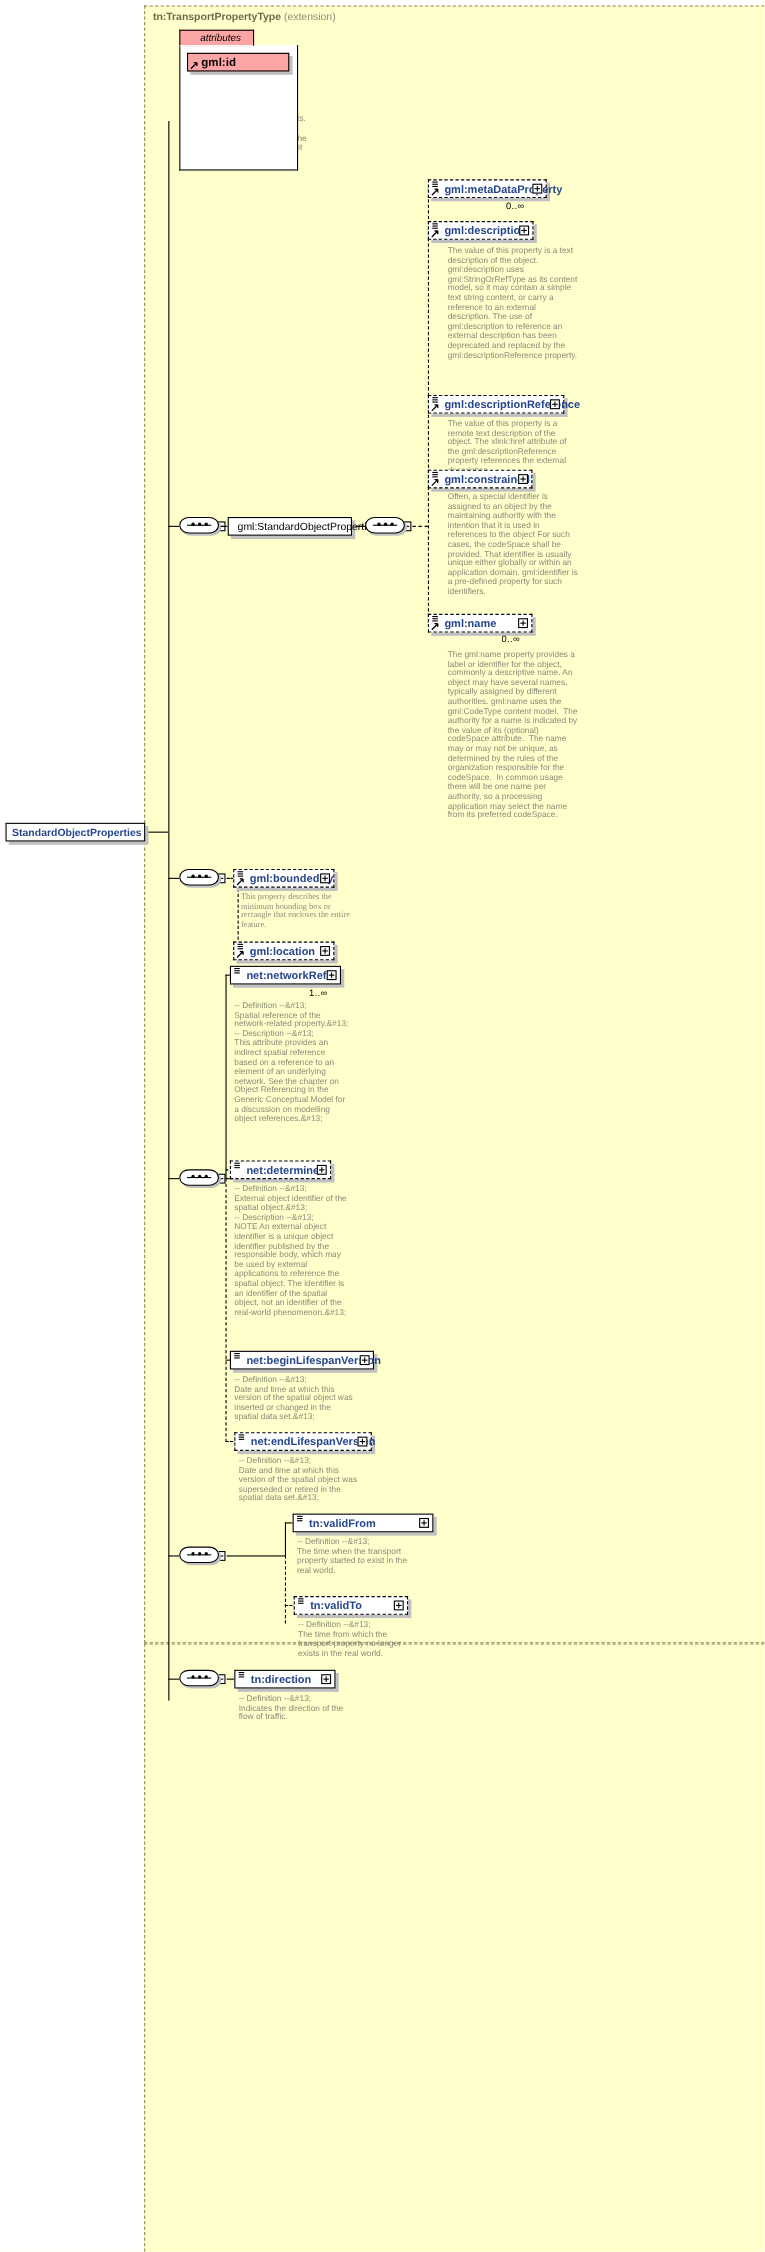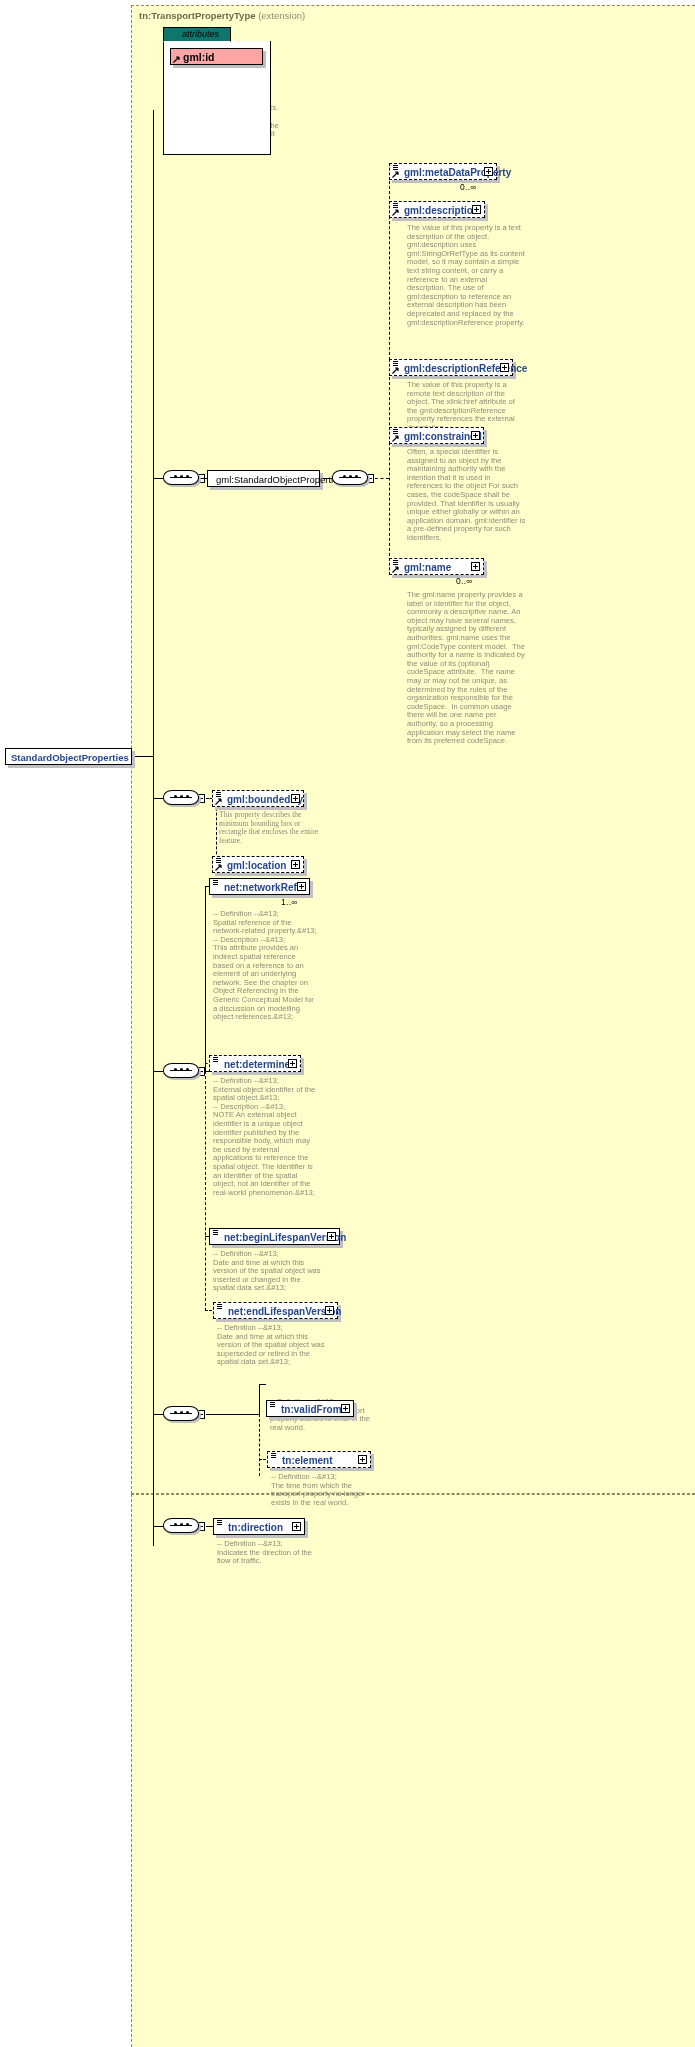--- a/index.html
+++ b/index.html
@@ -48,21 +48,21 @@
     background: #ffffcc;
     border-left: 1px dashed #8a8a5c;
     border-top: 1px dashed #8a8a5c;
   }
   .attrs-tab {
     position: absolute;
     left: 163px;
     top: 27px;
     width: 68px;
     height: 15px;
-    background: #0f766e;
+    background: #fca5a5;
     border: 1px solid #000;
     border-bottom: 1px solid #ffffff;
     font-size: 9px;
     font-style: italic;
     color: #000;
     line-height: 13px;
     padding-left: 18px;
     z-index: 6;
   }
   .attrs-body {
@@ -542,40 +542,40 @@
     <span class="d" style="left:16px;"></span>
   </div>
 </div>
 <div class="expander" style="left:196px; top:1410px;"></div>
 <div class="ln h" style="left:206px; top:1414px; width:7px;"></div>
 <div class="ln v" style="left:259px; top:1384px; height:31px;"></div>
 <div class="ln h" style="left:213px; top:1414px; width:46px;"></div>
 <div class="rail" style="left:259px; top:1414px; height:62px;"></div>
 
 <div class="ln h" style="left:259px; top:1384px; width:7px;"></div>
-<div class="ebox" style="left:266px; top:1376px; width:88px;margin-top:24px;">
+<div class="ebox" style="left:266px; top:1376px; width:128px;">
   <div class="lines-mark">
       <i></i>
       <i></i>
       <i></i>
     </div>
   <span class="label">tn:validFrom</span>
   <span class="exp"></span>
 </div>
 <div class="doc" style="left:270px; top:1398px; width:104px;">-- Definition --&amp;#13;
 The time when the transport property started to exist in the real world.</div>
 
 <div class="dln h" style="left:259px; top:1459px; width:11px;"></div>
 <div class="ebox optional" style="left:267px; top:1451px; width:104px;">
   <div class="lines-mark">
       <i></i>
       <i></i>
       <i></i>
     </div>
-  <span class="label">tn:element</span>
+  <span class="label">tn:validTo</span>
   <span class="exp"></span>
 </div>
 <div class="doc" style="left:271px; top:1473px; width:104px;">-- Definition --&amp;#13;
 The time from which the transport property no longer exists in the real world.</div>
 
 <div class="ln h" style="left:153px; top:1526px; width:10px;"></div>
 <div class="seq" style="left:163px; top:1518px;">
   <div class="shape"></div>
   <div class="dots">
     <span class="d" style="left:4px;"></span>

